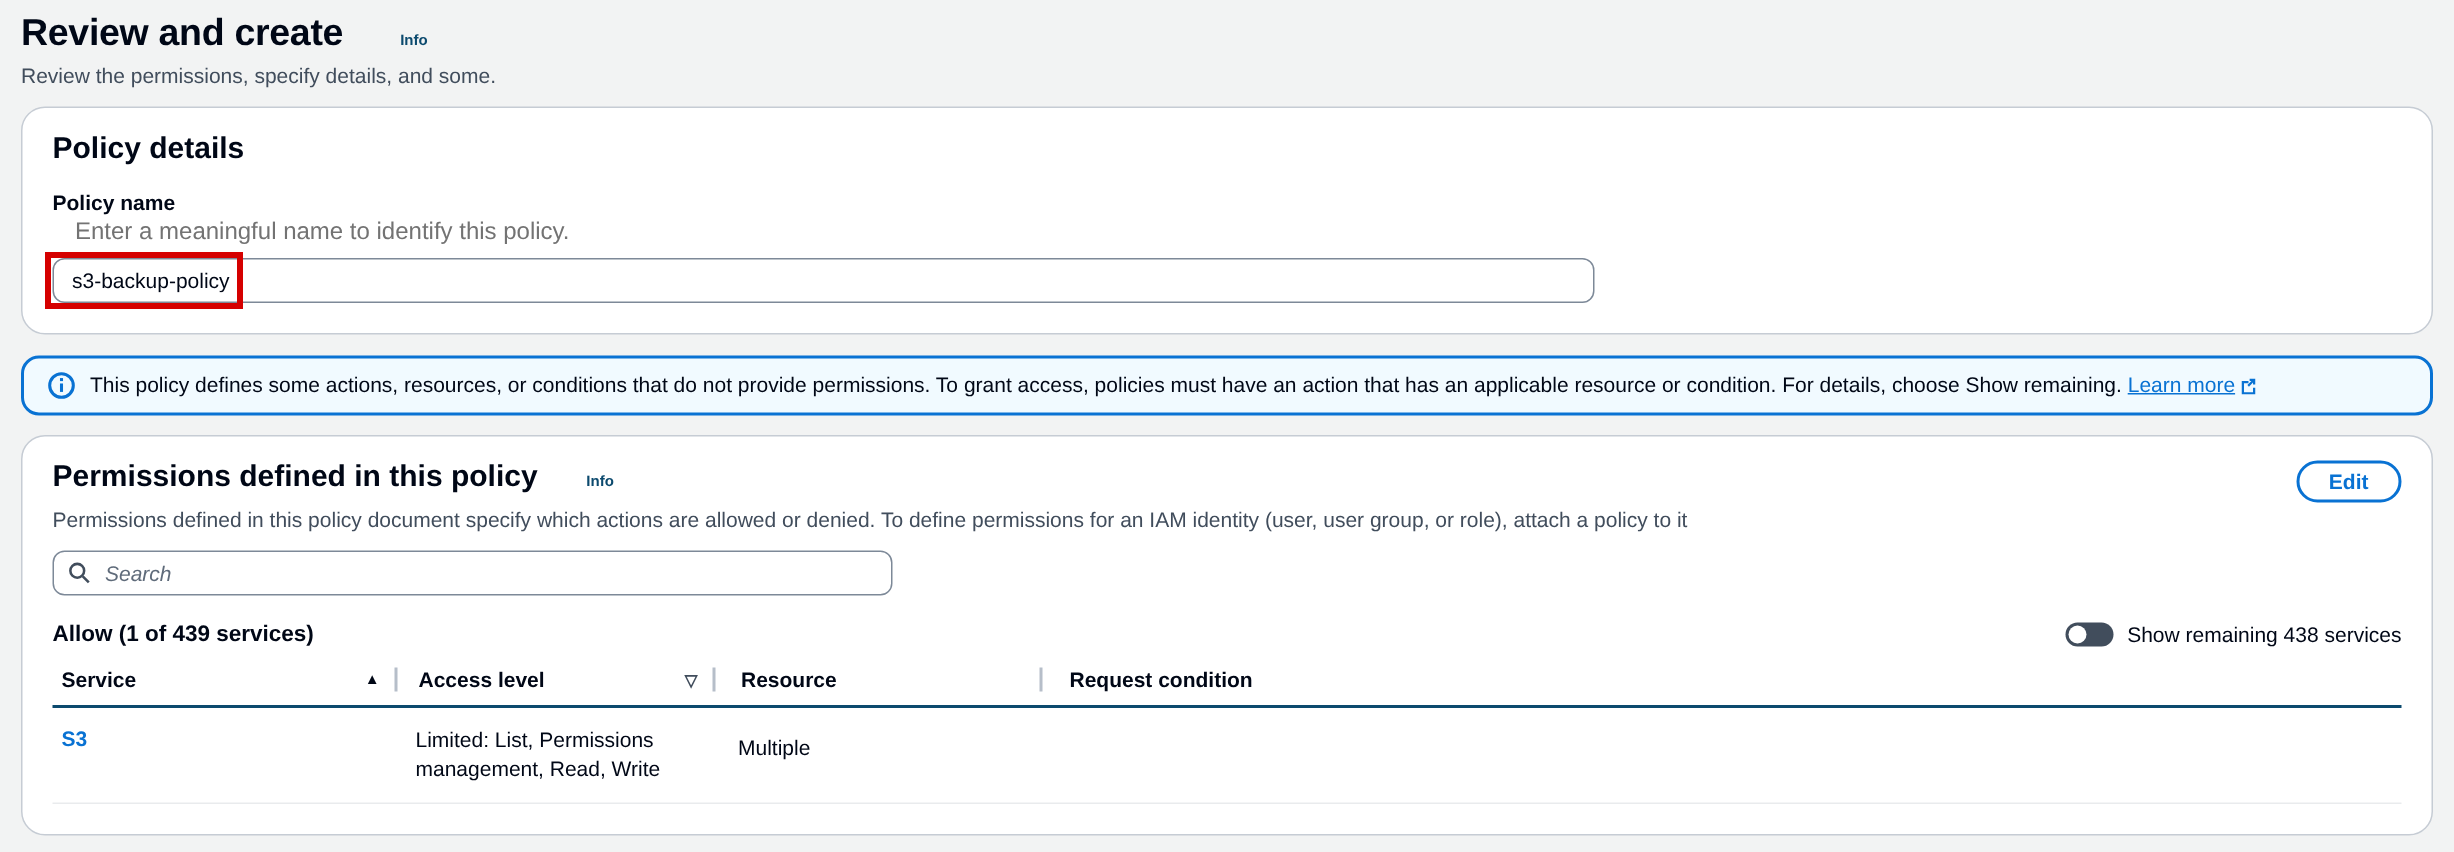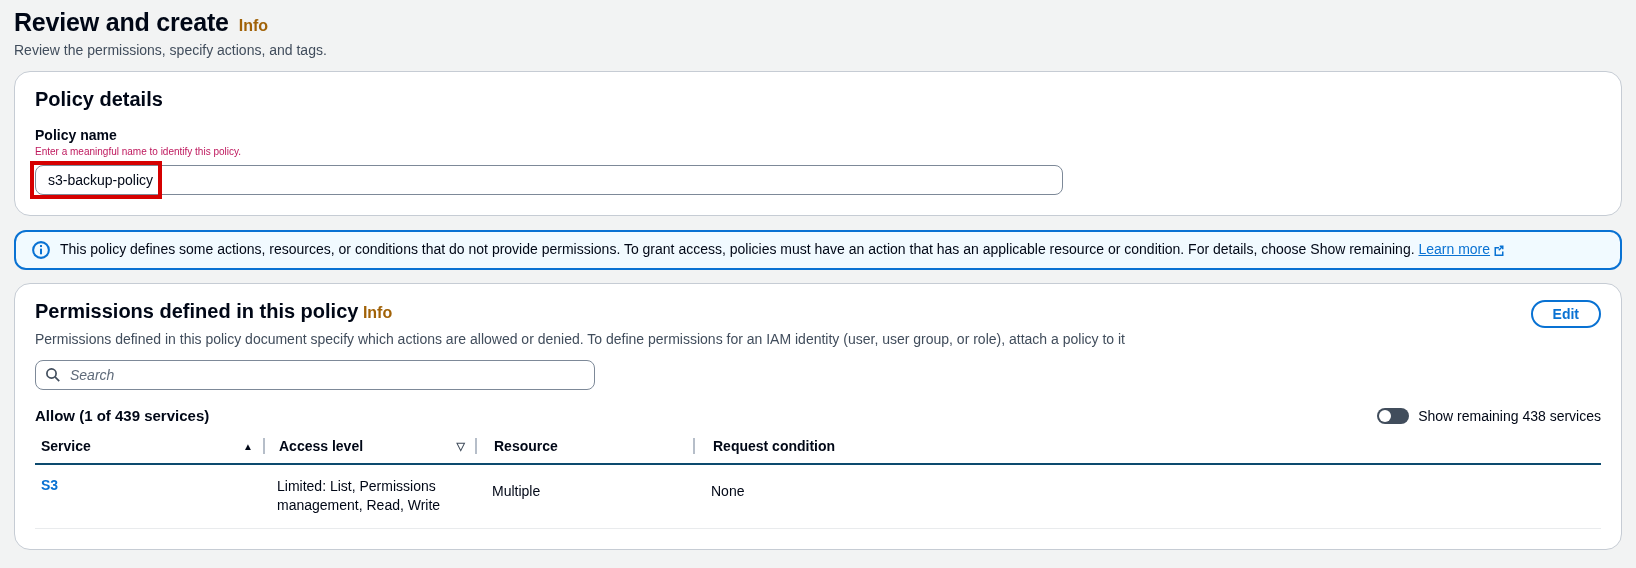--- a/index.html
+++ b/index.html
@@ -9,37 +9,37 @@
     background:#f2f3f3;
     font-family:"Liberation Sans", sans-serif;
     color:#000716;
     overflow:hidden;
   }
   .page { padding:6px 14px 0 14px; }
 
   
   .h1row { display:flex; align-items:baseline; gap:10px; }
   h1 { margin:2px 0 0 0; font-size:25px; font-weight:700; letter-spacing:-0.2px; }
-  .info-link { color:#a16207; font-size:16px; font-weight:700; text-decoration:none; cursor:pointer; }
+  .info-link { color:#0c4a6e; font-size:10px; font-weight:700; text-decoration:none; cursor:pointer;margin-left:28px; }
   .subtitle { margin:5px 0 0 0; font-size:14px; color:#414d5c; }
 
   
   .card {
     background:#ffffff;
     border:1px solid #c6ccd4;
     border-radius:16px;
     padding:16px 20px 20px 20px;
     margin-top:13px;
   }
   h2 { margin:0; font-size:20px; font-weight:700; display:inline; }
 
   
   .field { margin-top:16px; }
   .field-label { font-size:14px; font-weight:700; }
-  .field-desc { font-size:10px; color:#be185d; margin-top:3px; }
+  .field-desc { font-size:16px; color:#737373; margin-top:3px;margin-left:15px; }
   .input-wrap { position:relative; width:1028px; margin-top:8px; }
   .text-input {
     width:100%; height:30px;
     border:1px solid #7d8998; border-radius:8px;
     padding:0 12px; font-size:14px;
     font-family:"Liberation Sans", sans-serif;
     color:#000716; background:#fff; outline:none;
   }
   .input-red-box {
     position:absolute; left:-5px; top:-4px;
@@ -116,21 +116,21 @@
 </head>
 <body>
 
 <main class="page">
 
   <header>
     <div class="h1row">
       <h1>Review and create</h1>
       <a class="info-link">Info</a>
     </div>
-    <p class="subtitle">Review the permissions, specify actions, and tags.</p>
+    <p class="subtitle">Review the permissions, specify details, and some.</p>
   </header>
 
   <section class="card">
     <h2>Policy details</h2>
     <div class="field">
       <div class="field-label">Policy name</div>
       <div class="field-desc">Enter a meaningful name to identify this policy.</div>
       <div class="input-wrap">
         <input class="text-input" type="text" value="s3-backup-policy" style="">
         <div class="input-red-box"></div>
@@ -202,18 +202,17 @@
         <div class="c4">
           <span>Request condition</span>
         </div>
       </div>
       <div class="trow">
         <div class="c1">
           <a class="svc-link">S3</a>
         </div>
         <div class="c2">Limited: List, Permissions management, Read, Write</div>
         <div class="c3">Multiple</div>
-        <div class="c4">None</div>
       </div>
     </div>
   </section>
 
 </main>
 
 </body></html>

